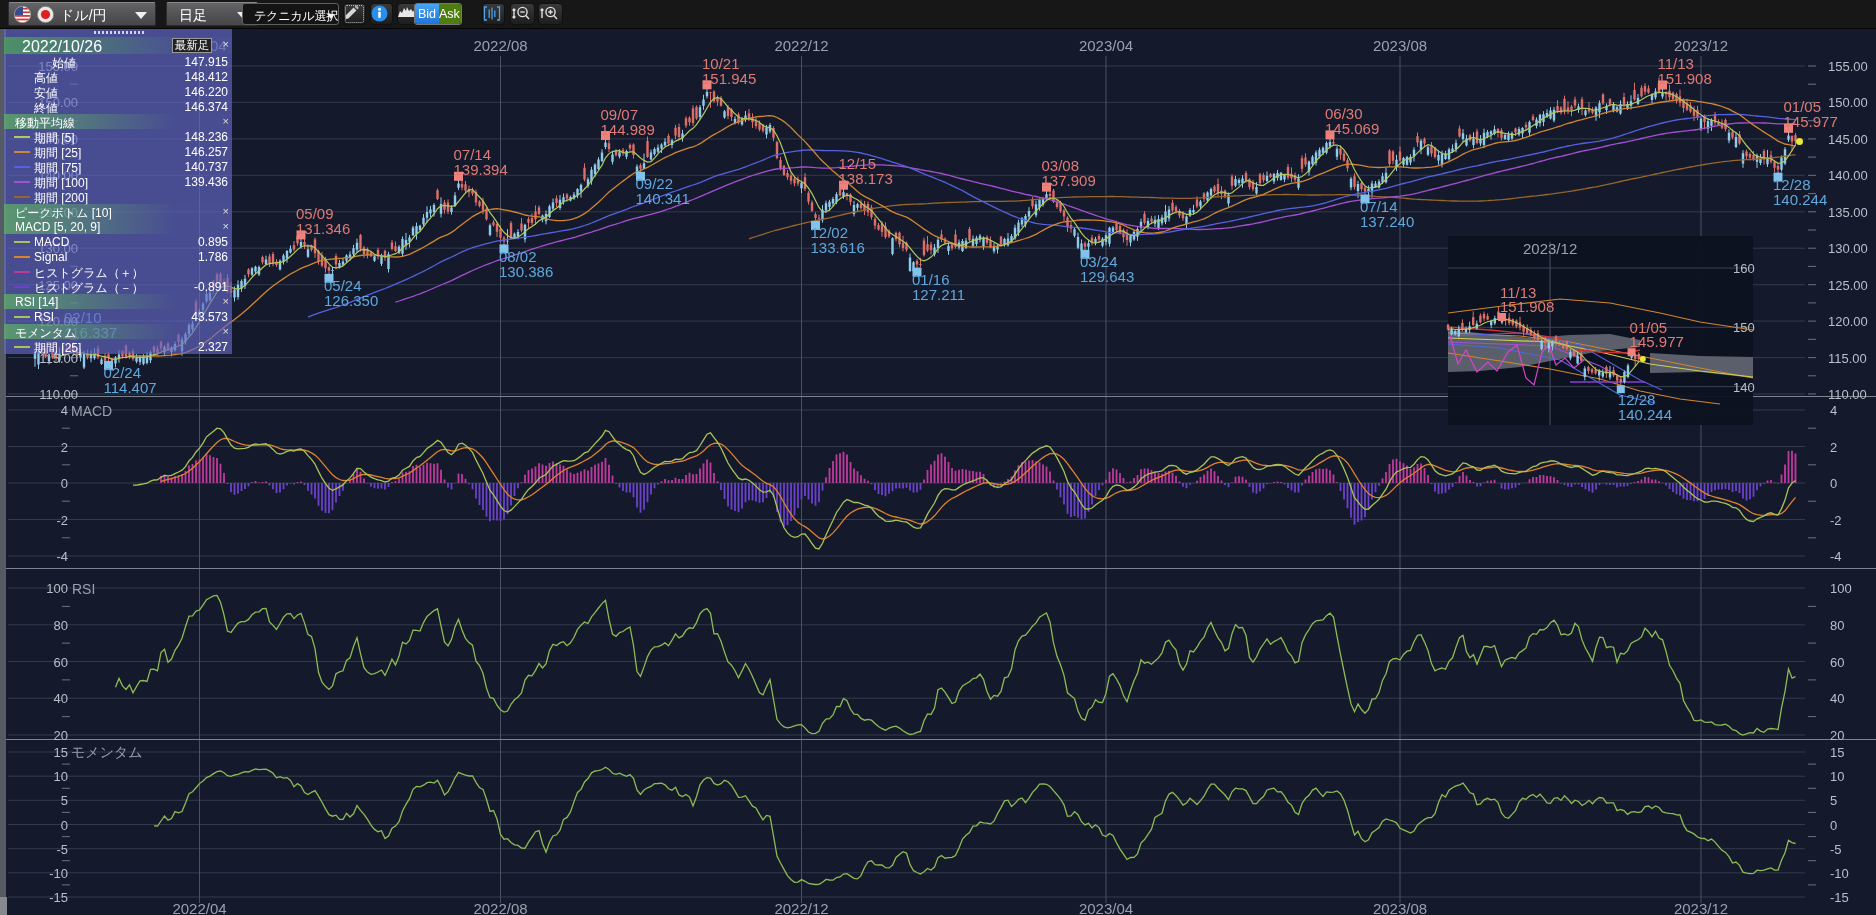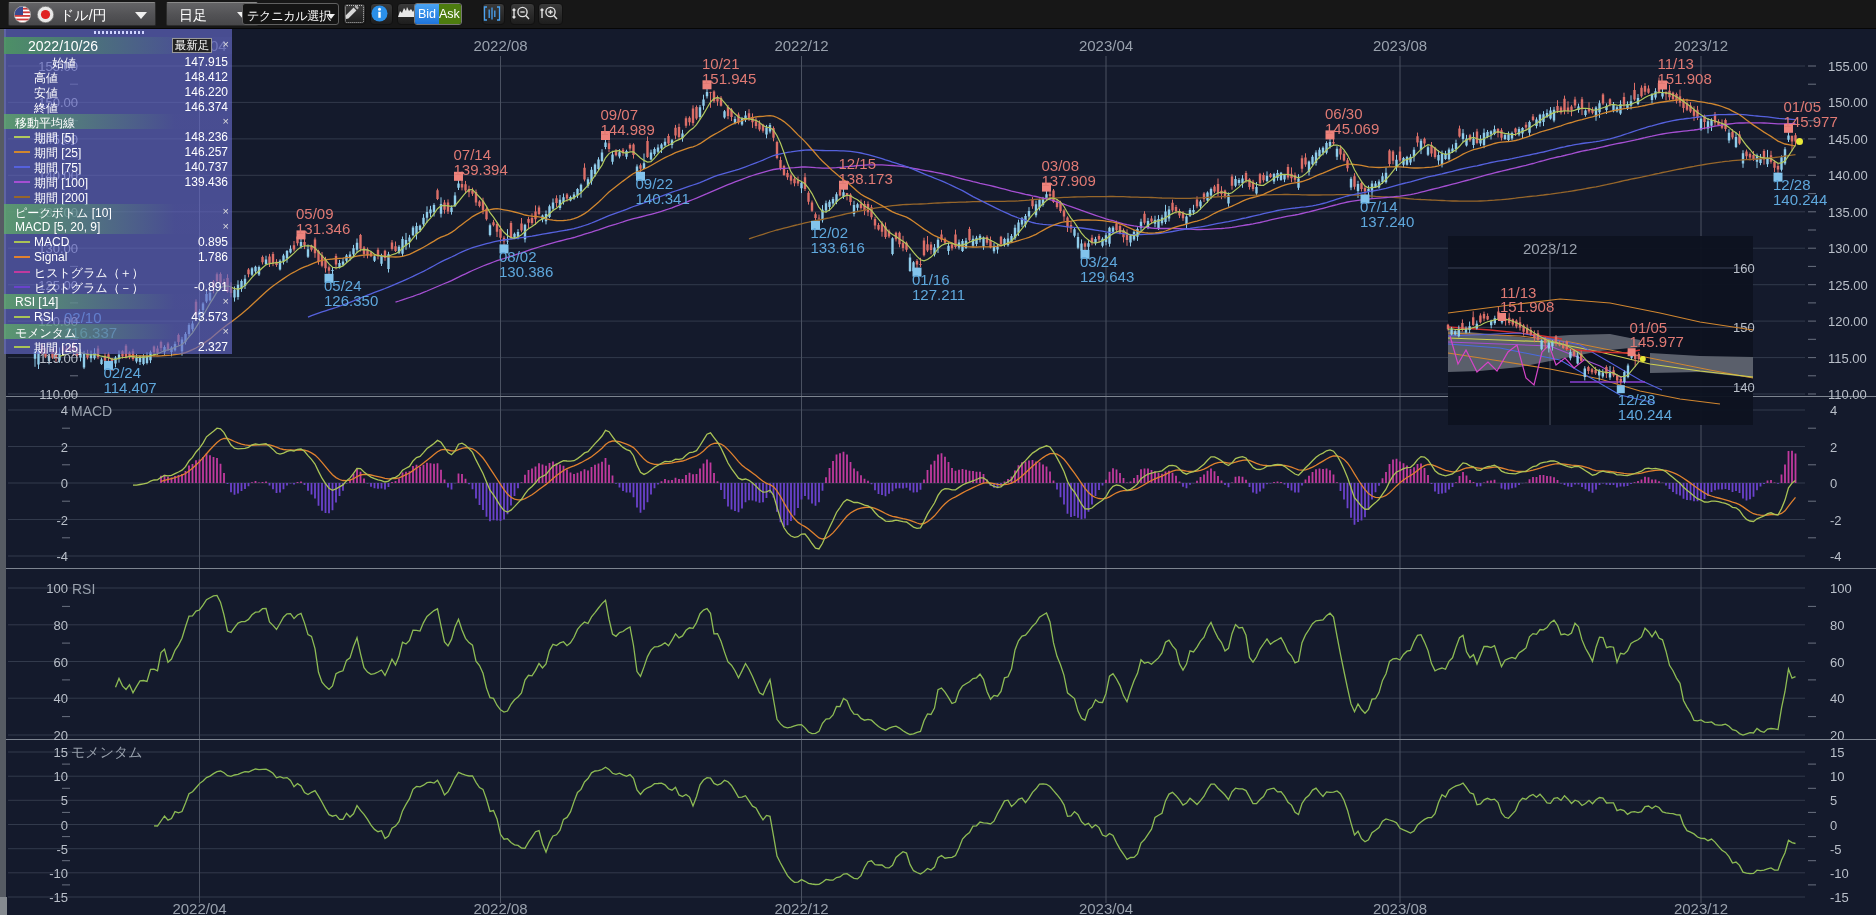--- a/index.html
+++ b/index.html
@@ -257,21 +257,21 @@
             <circle cx="8.5" cy="8.5" r="8.2" fill="none" stroke="#777" stroke-width="0.8"></circle>
           </svg>
         </span>
         <span class="dtx" style="left:51px">ドル/円</span>
         <span class="tri"></span>
       </div>
 <div class="dd" style="left:166px;width:92px">
         <span class="dtx" style="left:12px">日足</span>
         <span class="tri"></span>
       </div>
-<div class="bt" style="left:242px;width:97px;padding:4px 0 0 4px;text-align:left;border-color:#606060;font-size:12.2px;letter-spacing:-0.4px">テクニカル選択<span class="tri2" style="position:absolute;right:3px;top:10px"></span></div>
+<div class="bt" style="left:242px;width:97px;padding:4px 0 0 4px;text-align:right;border-color:#606060;font-size:12.2px;letter-spacing:-0.4px">テクニカル選択<span class="tri2" style="position:absolute;right:3px;top:10px"></span></div>
 <div class="ib sel" style="left:343px">
         <svg width="16" height="16" viewBox="0 0 16 16">
           <path d="M2 14l2.4-.6 8-8L9.6 2.6l-8 8Z" fill="#d8d8d8"></path>
           <path d="M10.5 1.7l2.8 2.8 1-1.1a1 1 0 0 0 0-1.4L13 .7a1 1 0 0 0-1.4 0Z" fill="#b0b0b0"></path>
         </svg>
       </div>
 <div class="ib" style="left:370px">
         <svg width="17" height="17" viewBox="0 0 17 17">
           <circle cx="8.5" cy="8.5" r="8" fill="#2a8fe8"></circle>
           <rect x="7.3" y="6.8" width="2.4" height="6" fill="#fff"></rect>
@@ -314,21 +314,21 @@
             <path d="M9.3 7h4.4 M11.5 4.8v4.4"></path>
           </g>
         </svg>
       </div>
 </div>
 <div id="lg">
       <div class="strip">
         <span class="dots"></span>
       </div>
       <div class="hrow main">
-        <span class="l" style="left:24px;font-size:14px">2022/10/26</span>
+        <span class="l" style="left:18px;font-size:16px">2022/10/26</span>
         <span class="btn">最新足</span>
         <span class="x">×</span>
       </div>
       <div class="row">
         <span class="l" style="left:48px">始値</span>
         <span class="v">147.915</span>
       </div>
       <div class="row">
         <span class="l" style="left:30px">高値</span>
         <span class="v">148.412</span>

